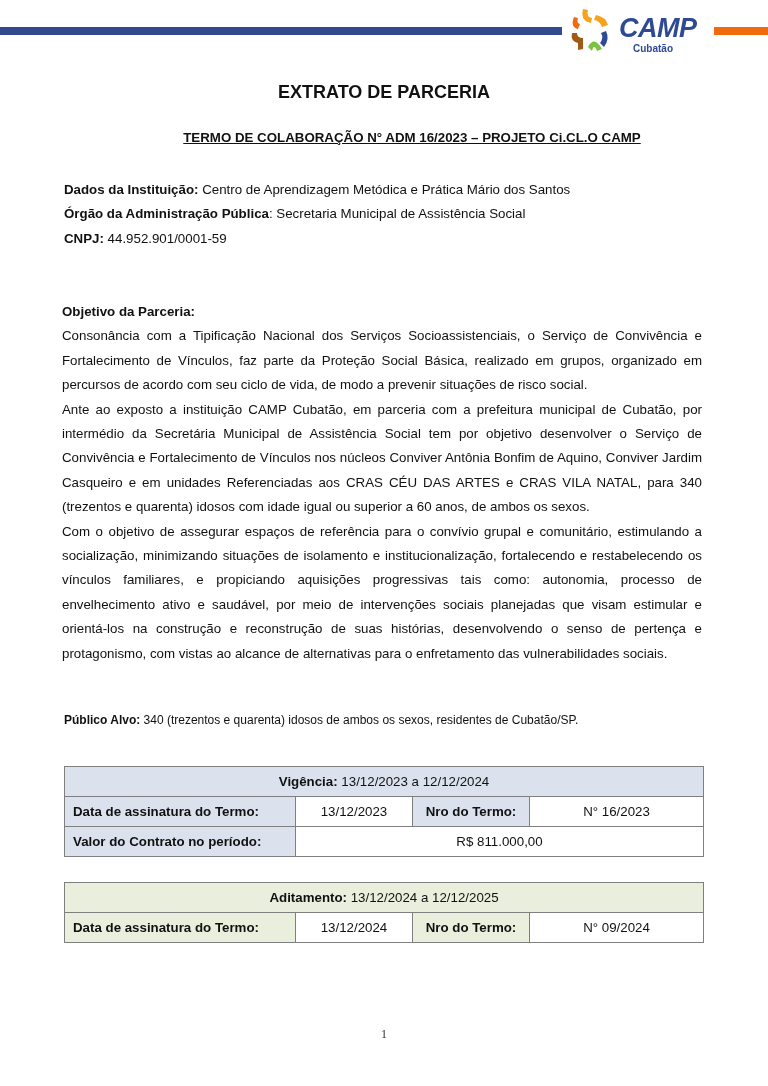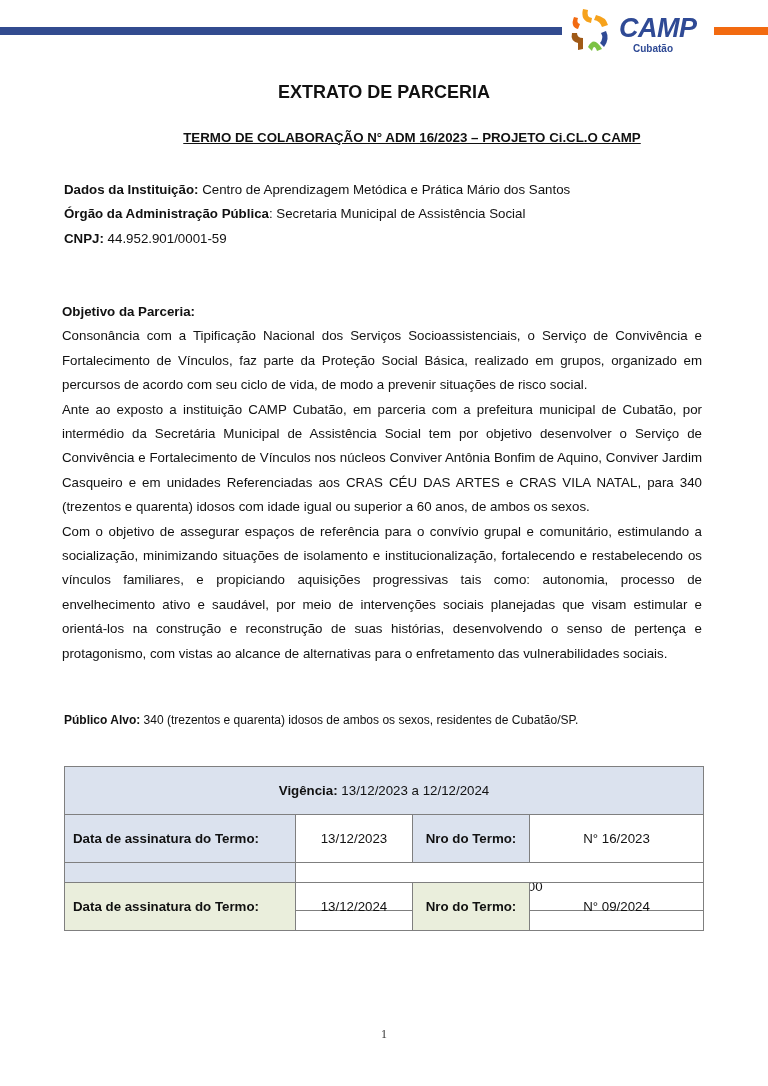--- a/index.html
+++ b/index.html
@@ -18,21 +18,21 @@
     .info { position:absolute; left:64px; top:178px; width:640px; font-size:13.3px; line-height:24.4px; }
     .info b { font-weight:bold; }
 
     .obj { position:absolute; left:62px; top:300px; width:640px; font-size:13.3px; line-height:24.4px; }
     .obj p { margin:0; text-align:justify; }
     .obj .h { font-weight:bold; }
 
     .publico { position:absolute; left:64px; top:713px; width:660px; font-size:12px; }
 
     table.t { position:absolute; left:64px; width:640px; border-collapse:collapse; font-size:13.3px; }
-    table.t td { border:1px solid #7f7f7f; height:29px; padding:9px 8px; }
+    table.t td { border:1px solid #7f7f7f; height:29px; padding:0 8px; }
     table.t1 { top:766px; }
     table.t2 { top:882px; }
     .t1 .lab { background:#dbe2ee; }
     .t2 .lab { background:#eaeedc; }
     td.center { text-align:center; }
     td.bold { font-weight:bold; }
 
     .pagenum { position:absolute; left:0; width:768px; text-align:center; top:1027px; font-family:"Liberation Serif", serif; font-size:12px; color:#333; }
   </style>
 </head>
@@ -85,20 +85,23 @@
   </tr>
   <tr>
     <td class="lab bold">Valor do Contrato no período:</td>
     <td class="center" colspan="3">R$ 811.000,00</td>
   </tr>
 </tbody>
   </table>
 
 <table class="t t2">
   <tbody>
+      <tr>
+    <td class="lab center" colspan="4"><b>Aditamento:</b><span> 13/12/2024 a 12/12/2025</span></td>
+  </tr>
   <tr>
     <td class="lab bold" style="width:214px">Data de assinatura do Termo:</td>
     <td class="center" style="width:100px">13/12/2024</td>
     <td class="lab bold center" style="width:100px">Nro do Termo:</td>
     <td class="center">N° 09/2024</td>
   </tr>
 </tbody>
   </table>
 
 <div class="pagenum">1</div>

